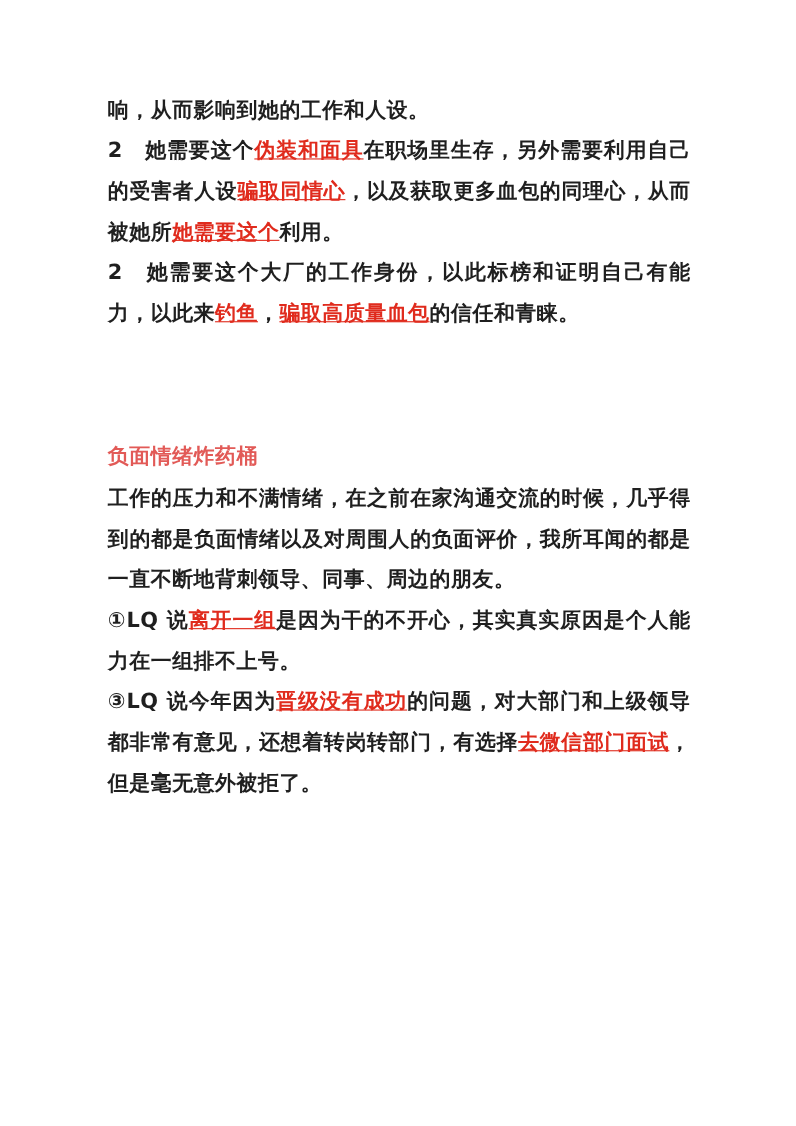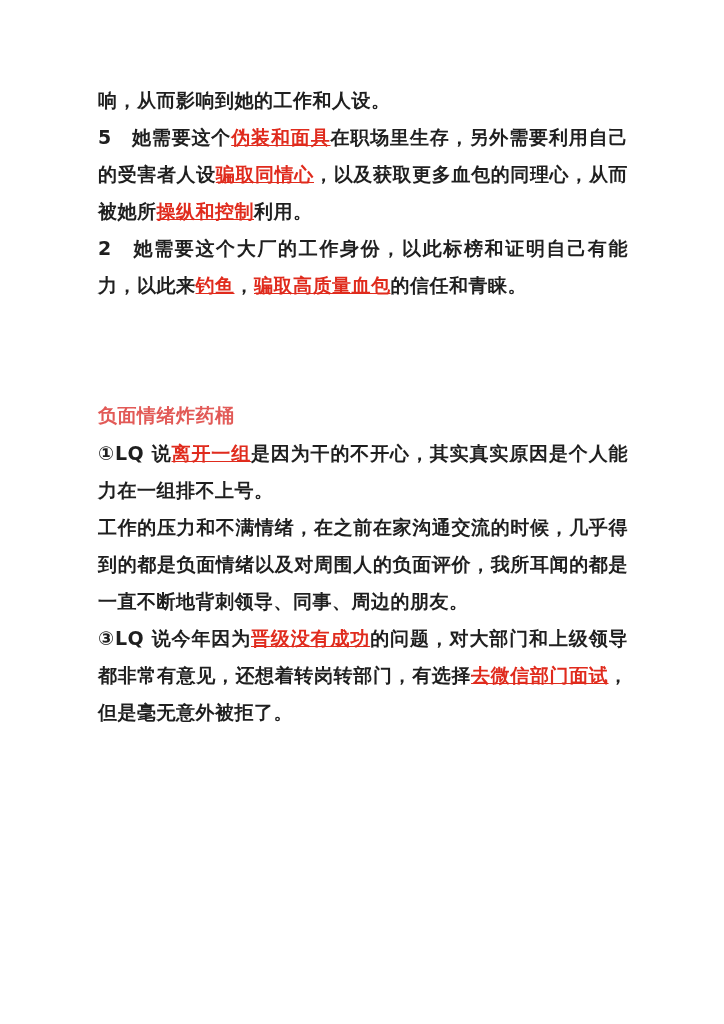--- a/index.html
+++ b/index.html
@@ -52,35 +52,35 @@
 <body>
 
 <div class="page">
   <div class="content">
 
     <p class="para">
       <span>响，从而影响到她的工作和人设。</span>
     </p>
 
     <p class="para">
-      <span>5　她需要这个</span><span class="red">伪装和面具</span><span>在职场里生存，另外需要利用自己的受害者人设</span><span class="red">骗取同情心</span><span>，以及获取更多血包的同理心，从而被她所</span><span class="red">操纵和控制</span><span>利用。</span>
+      <span>2　她需要这个</span><span class="red">伪装和面具</span><span>在职场里生存，另外需要利用自己的受害者人设</span><span class="red">骗取同情心</span><span>，以及获取更多血包的同理心，从而被她所</span><span class="red">她需要这个</span><span>利用。</span>
     </p>
 
     <p class="para">
       <span>2　她需要这个大厂的工作身份，以此标榜和证明自己有能力，以此来</span><span class="red">钓鱼</span><span>，</span><span class="red">骗取高质量血包</span><span>的信任和青睐。</span>
     </p>
 
     <h2 class="sec-heading">负面情绪炸药桶</h2>
 
     <p class="para">
-      <span>①LQ 说</span><span class="red">离开一组</span><span>是因为干的不开心，其实真实原因是个人能力在一组排不上号。</span>
+      <span>工作的压力和不满情绪，在之前在家沟通交流的时候，几乎得到的都是负面情绪以及对周围人的负面评价，我所耳闻的都是一直不断地背刺领导、同事、周边的朋友。</span>
     </p>
 
     <p class="para">
-      <span>工作的压力和不满情绪，在之前在家沟通交流的时候，几乎得到的都是负面情绪以及对周围人的负面评价，我所耳闻的都是一直不断地背刺领导、同事、周边的朋友。</span>
+      <span>①LQ 说</span><span class="red">离开一组</span><span>是因为干的不开心，其实真实原因是个人能力在一组排不上号。</span>
     </p>
 
 
     <p class="para">
       <span>③LQ 说今年因为</span><span class="red">晋级没有成功</span><span>的问题，对大部门和上级领导都非常有意见，还想着转岗转部门，有选择</span><span class="red">去微信部门面试</span><span>，但是毫无意外被拒了。</span>
     </p>
 
   </div>
 </div>
 

